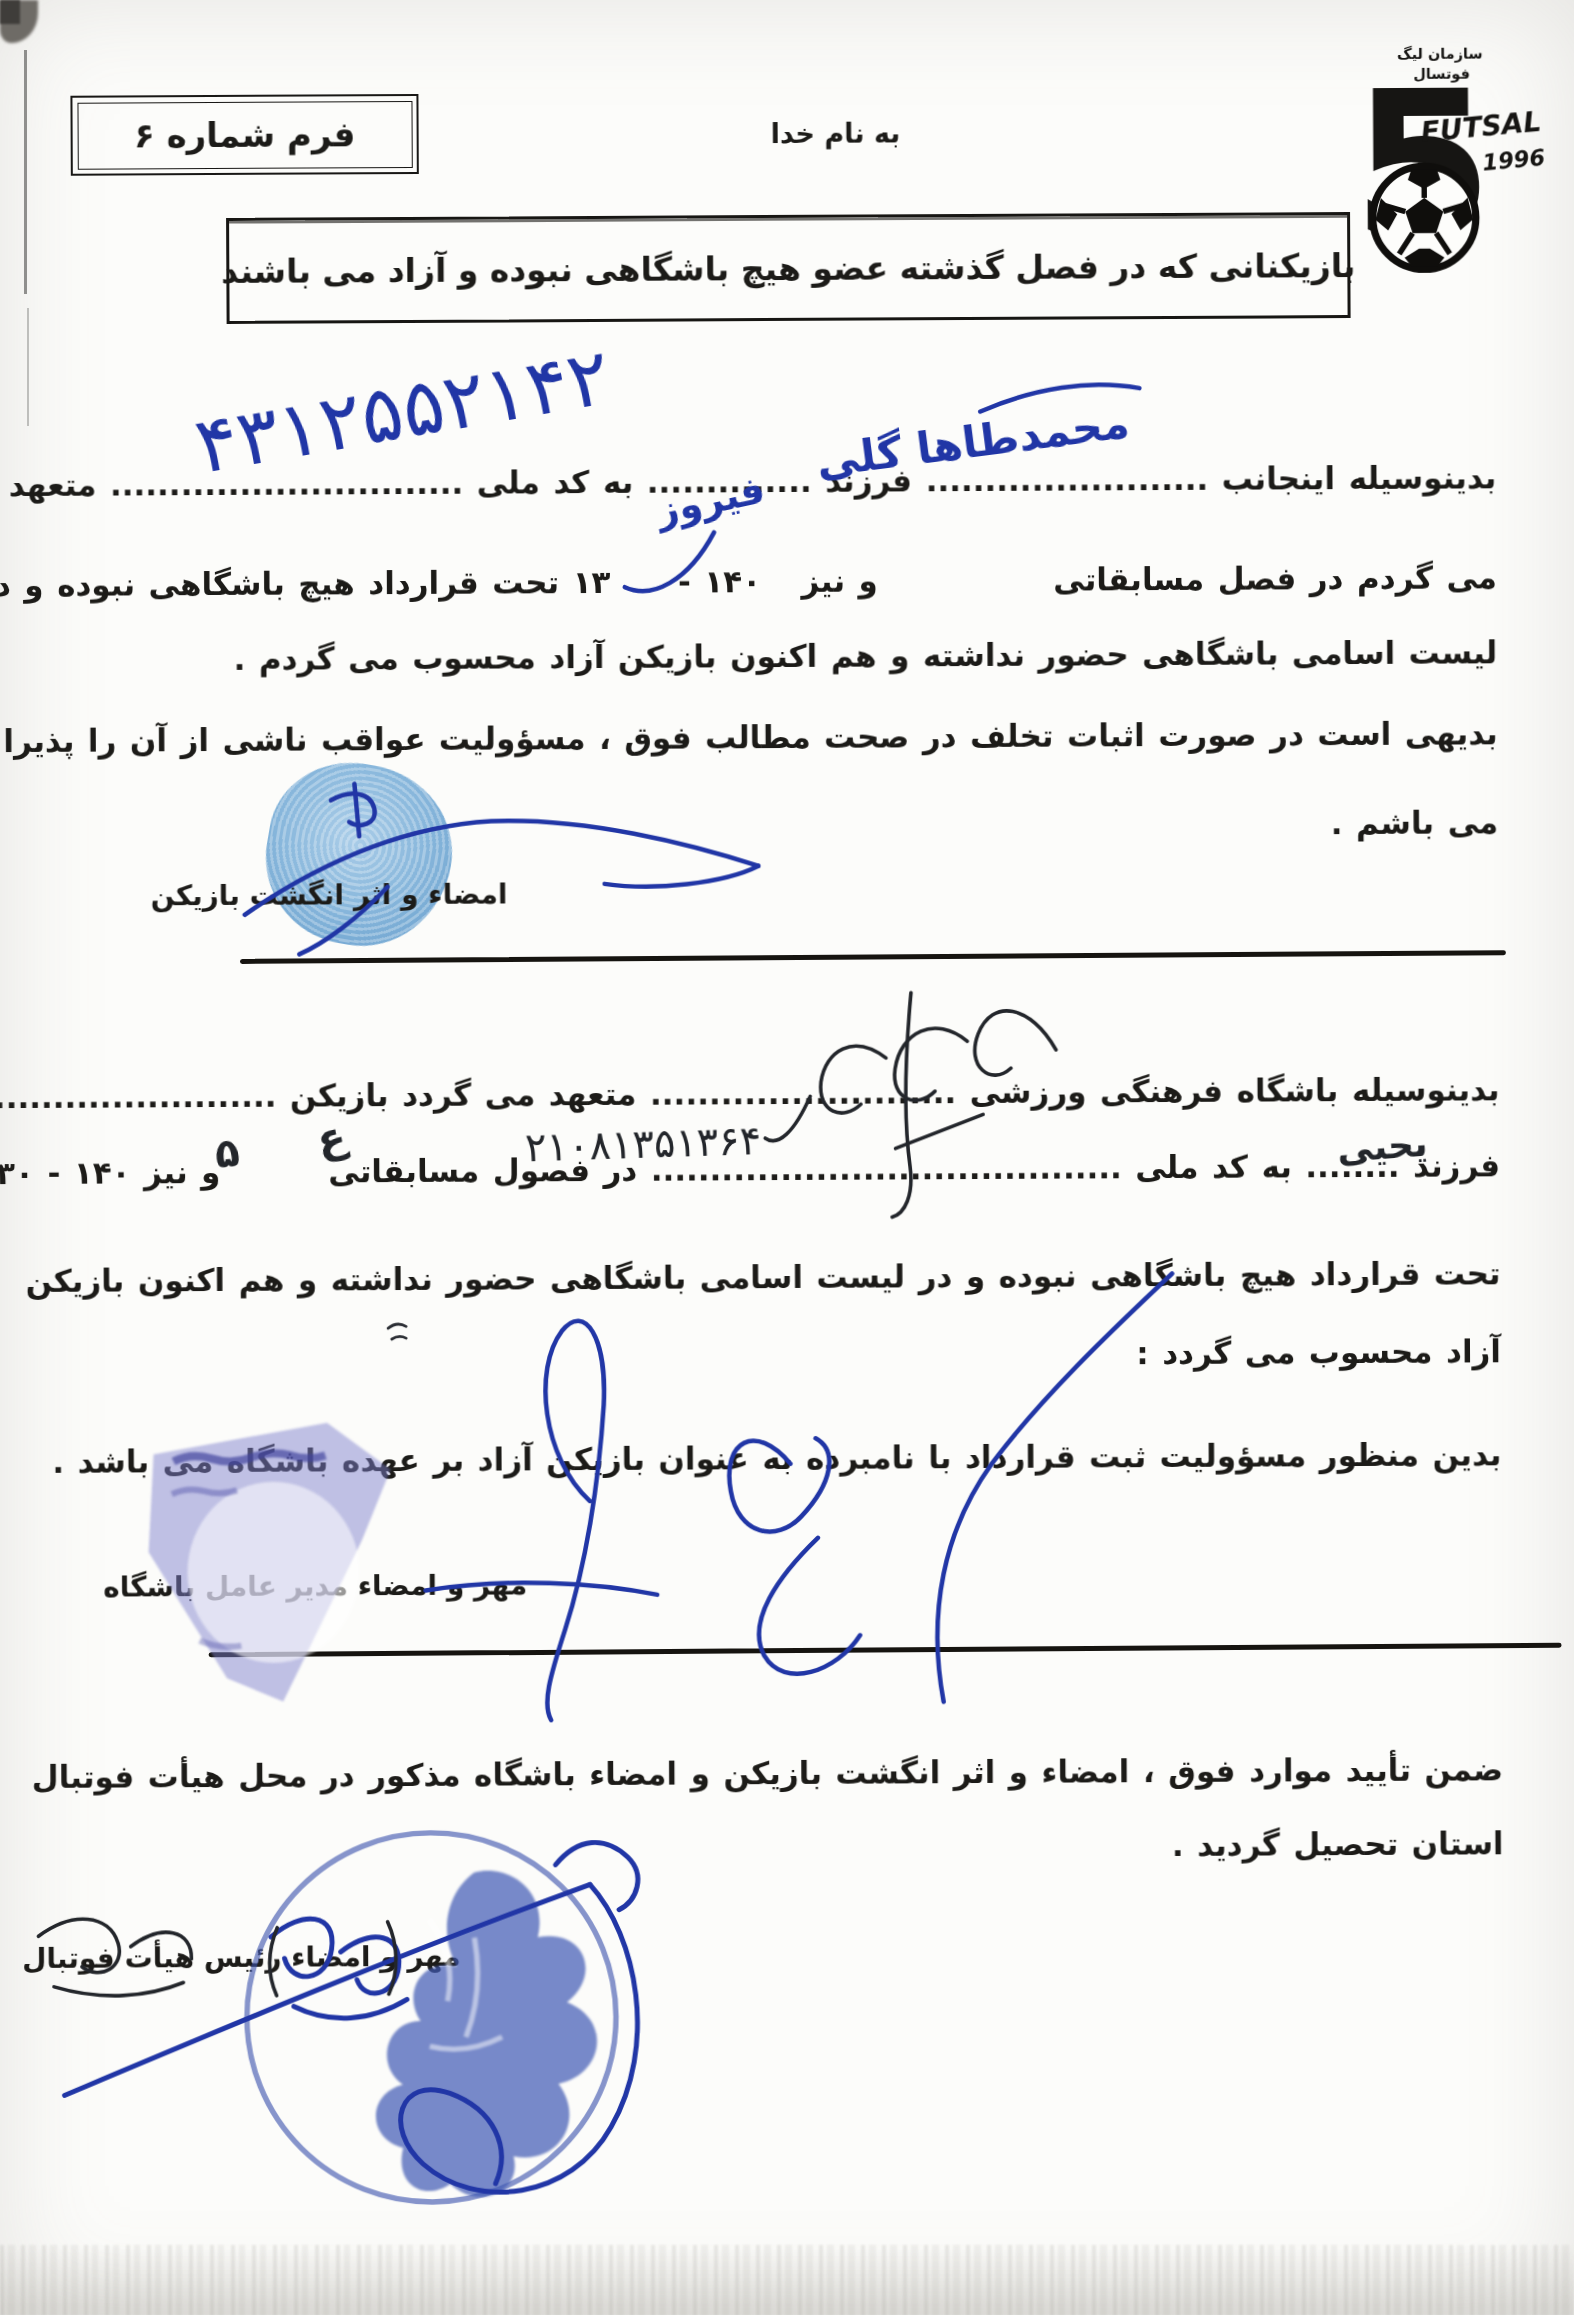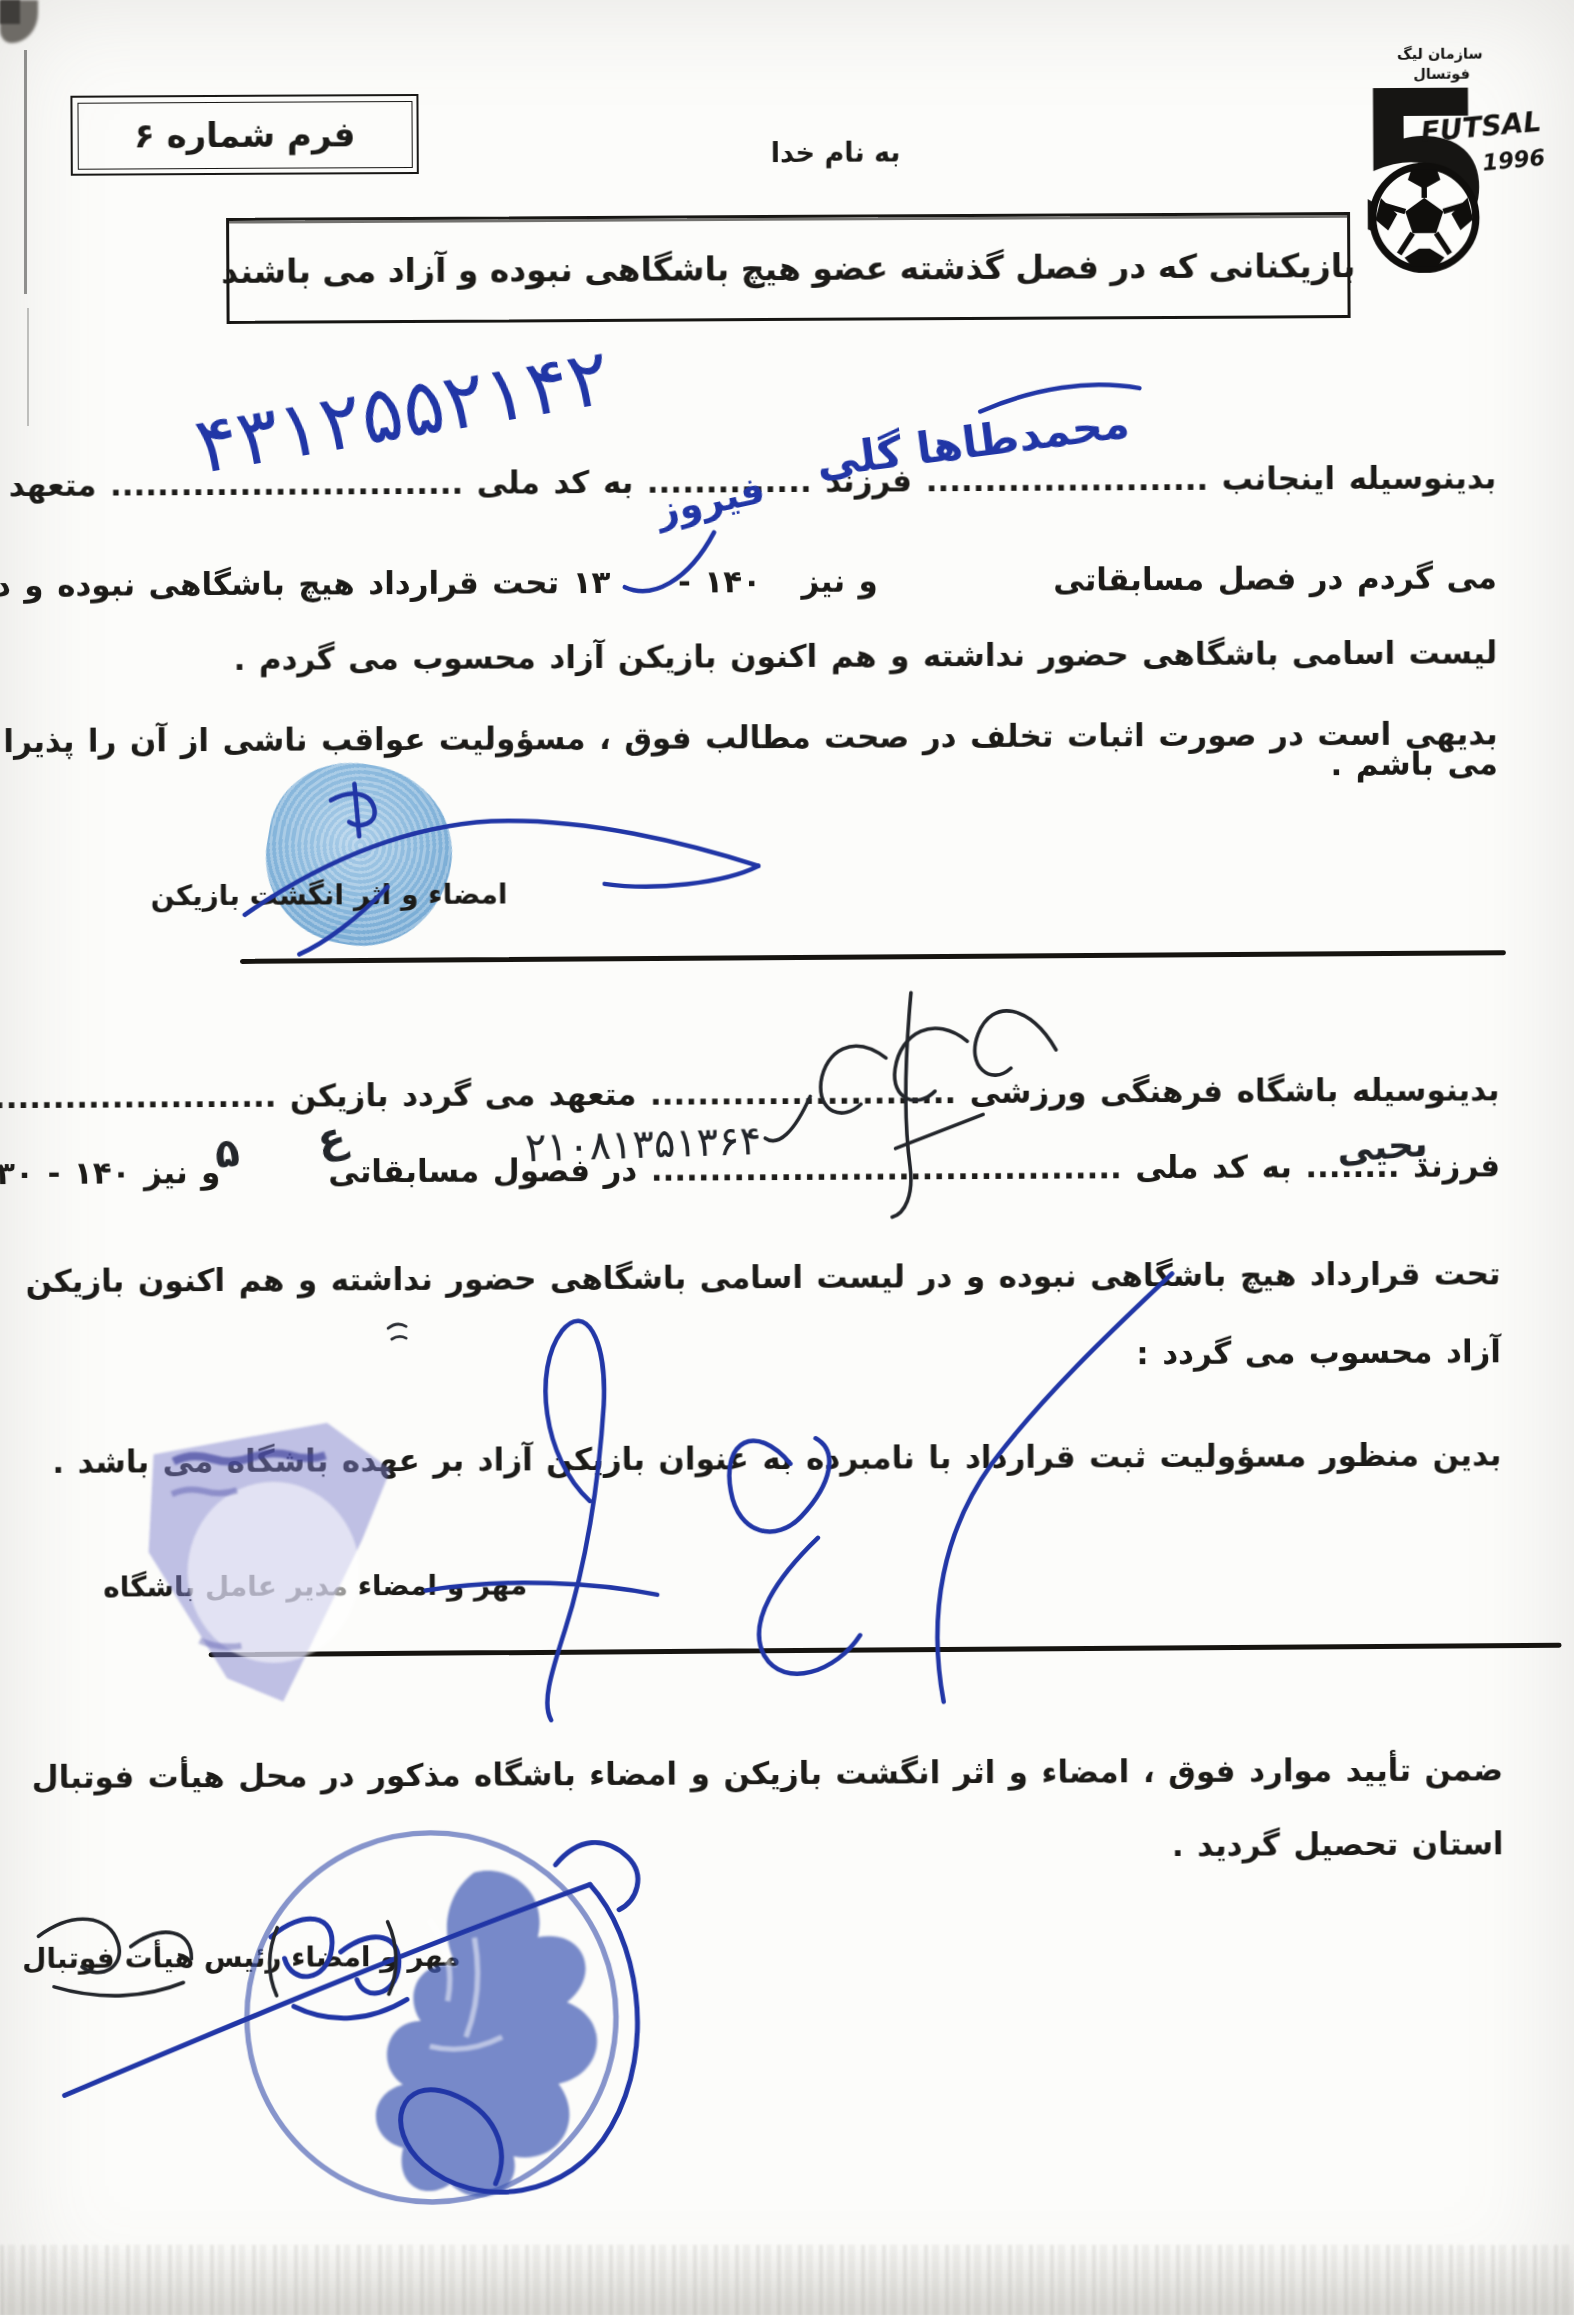--- a/index.html
+++ b/index.html
@@ -35,21 +35,21 @@
                 repeating-linear-gradient(90deg, rgba(140,138,132,.16) 0 3.6px, rgba(255,255,255,0) 3.6px 8.1px, rgba(160,158,152,.12) 8.1px 14.5px, rgba(255,255,255,0) 14.5px 21px);"></div>
 
   <div id="sheet">
 
     <div class="boxline" style="left:76px;top:92px;width:344px;height:76px;">
       <div class="abs" style="left:4.5px;top:4.5px;right:4.5px;bottom:4.5px;border:1.8px solid #181715;display:flex;align-items:center;justify-content:center;">
         <span class="abs" style="position:static;direction:rtl;font-weight:bold;font-size:34px;color:#1c1b18;filter:blur(0.3px);">فرم شماره ۶</span>
       </div>
     </div>
 
-    <div class="label" style="left:776px;top:118px;font-size:27px;margin-top:19px;">به نام خدا</div>
+    <div class="label" style="left:776px;top:118px;font-size:27px;">به نام خدا</div>
 
     <svg class="abs" style="left:1310px;top:23.5px;" width="262" height="285" viewBox="0 0 290 315">
       <g style="filter:blur(.5px);" fill="#161513">
         <text x="150" y="42" font-size="16" font-weight="bold" text-anchor="middle" direction="rtl">سازمان لیگ</text>
         <text x="152" y="64" font-size="16" font-weight="bold" text-anchor="middle" direction="rtl">فوتسال</text>
         <text x="52" y="238" font-size="225" font-weight="bold" font-family="DejaVu Serif, serif">5</text>
         <text x="196" y="128" font-size="31" font-weight="bold" font-style="italic" font-family="DejaVu Serif, serif" text-anchor="middle" transform="rotate(-5 196 128)">FUTSAL</text>
         <text x="232" y="163" font-size="25" font-weight="bold" font-style="italic" font-family="DejaVu Serif, serif" text-anchor="middle" transform="rotate(-5 232 163)">1996</text>
       </g>
       <g style="filter:blur(.4px);">
@@ -75,21 +75,21 @@
 
     <div class="abs" style="left:231px;top:215px;width:1118px;height:100px;border:3.6px solid #171613;
                 box-shadow:inset 0 2.7px 0 rgba(23,22,19,.6);display:flex;align-items:center;justify-content:center;">
       <span style="direction:rtl;font-weight:bold;font-size:33px;color:#1c1b18;filter:blur(0.3px);white-space:nowrap;">بازیکنانی که در فصل گذشته عضو هیچ باشگاهی نبوده و آزاد می باشند</span>
     </div>
 
     <div class="line" style="top:463px;right:74px;">بدینوسیله اینجانب ........................ فرزند .............. به کد ملی .............................. متعهد</div>
     <div class="line" style="top:563px;right:74px;">می گردم در فصل مسابقاتی             و نیز   ۱۴۰ -     ۱۳ تحت قرارداد هیچ باشگاهی نبوده و در</div>
     <div class="line" style="top:638px;right:74px;">لیست اسامی باشگاهی حضور نداشته و هم اکنون بازیکن آزاد محسوب می گردم .</div>
     <div class="line" style="top:719px;right:74px;">بدیهی است در صورت اثبات تخلف در صحت مطالب فوق ، مسؤولیت عواقب ناشی از آن را پذیرا</div>
-    <div class="line" style="top:749px;right:74px;">می باشم .</div>
+    <div class="line" style="top:808px;right:74px;">می باشم .</div>
 
     <div class="hw" style="left:819px;top:418px;font-size:43px;transform:rotate(-7deg);">محمدطاها گلی</div>
     <div class="hw" style="left:659px;top:478px;font-size:38px;transform:rotate(-12deg);">فیروز</div>
     <div class="hw" style="left:197px;top:364px;font-size:78px;letter-spacing:4.5px;transform:rotate(-9.5deg);font-weight:500;">۴۳۱۲۵۵۲۱۴۲</div>
 
     <div class="abs" style="left:268px;top:762px;width:185px;height:181px;transform:rotate(10deg);opacity:.9;
                 border-radius:48% 52% 50% 50%/45% 50% 55% 50%;filter:blur(0.5px);
                 background:
                   repeating-radial-gradient(circle at 50% 45%, rgba(255,255,255,.28) 0 2.7px, rgba(255,255,255,0) 2.7px 6.3px),
                   radial-gradient(circle at 45% 40%, #a3c9e7 0%, #7fb2da 45%, #6ba3d1 72%, #8cbade 100%);"></div>

